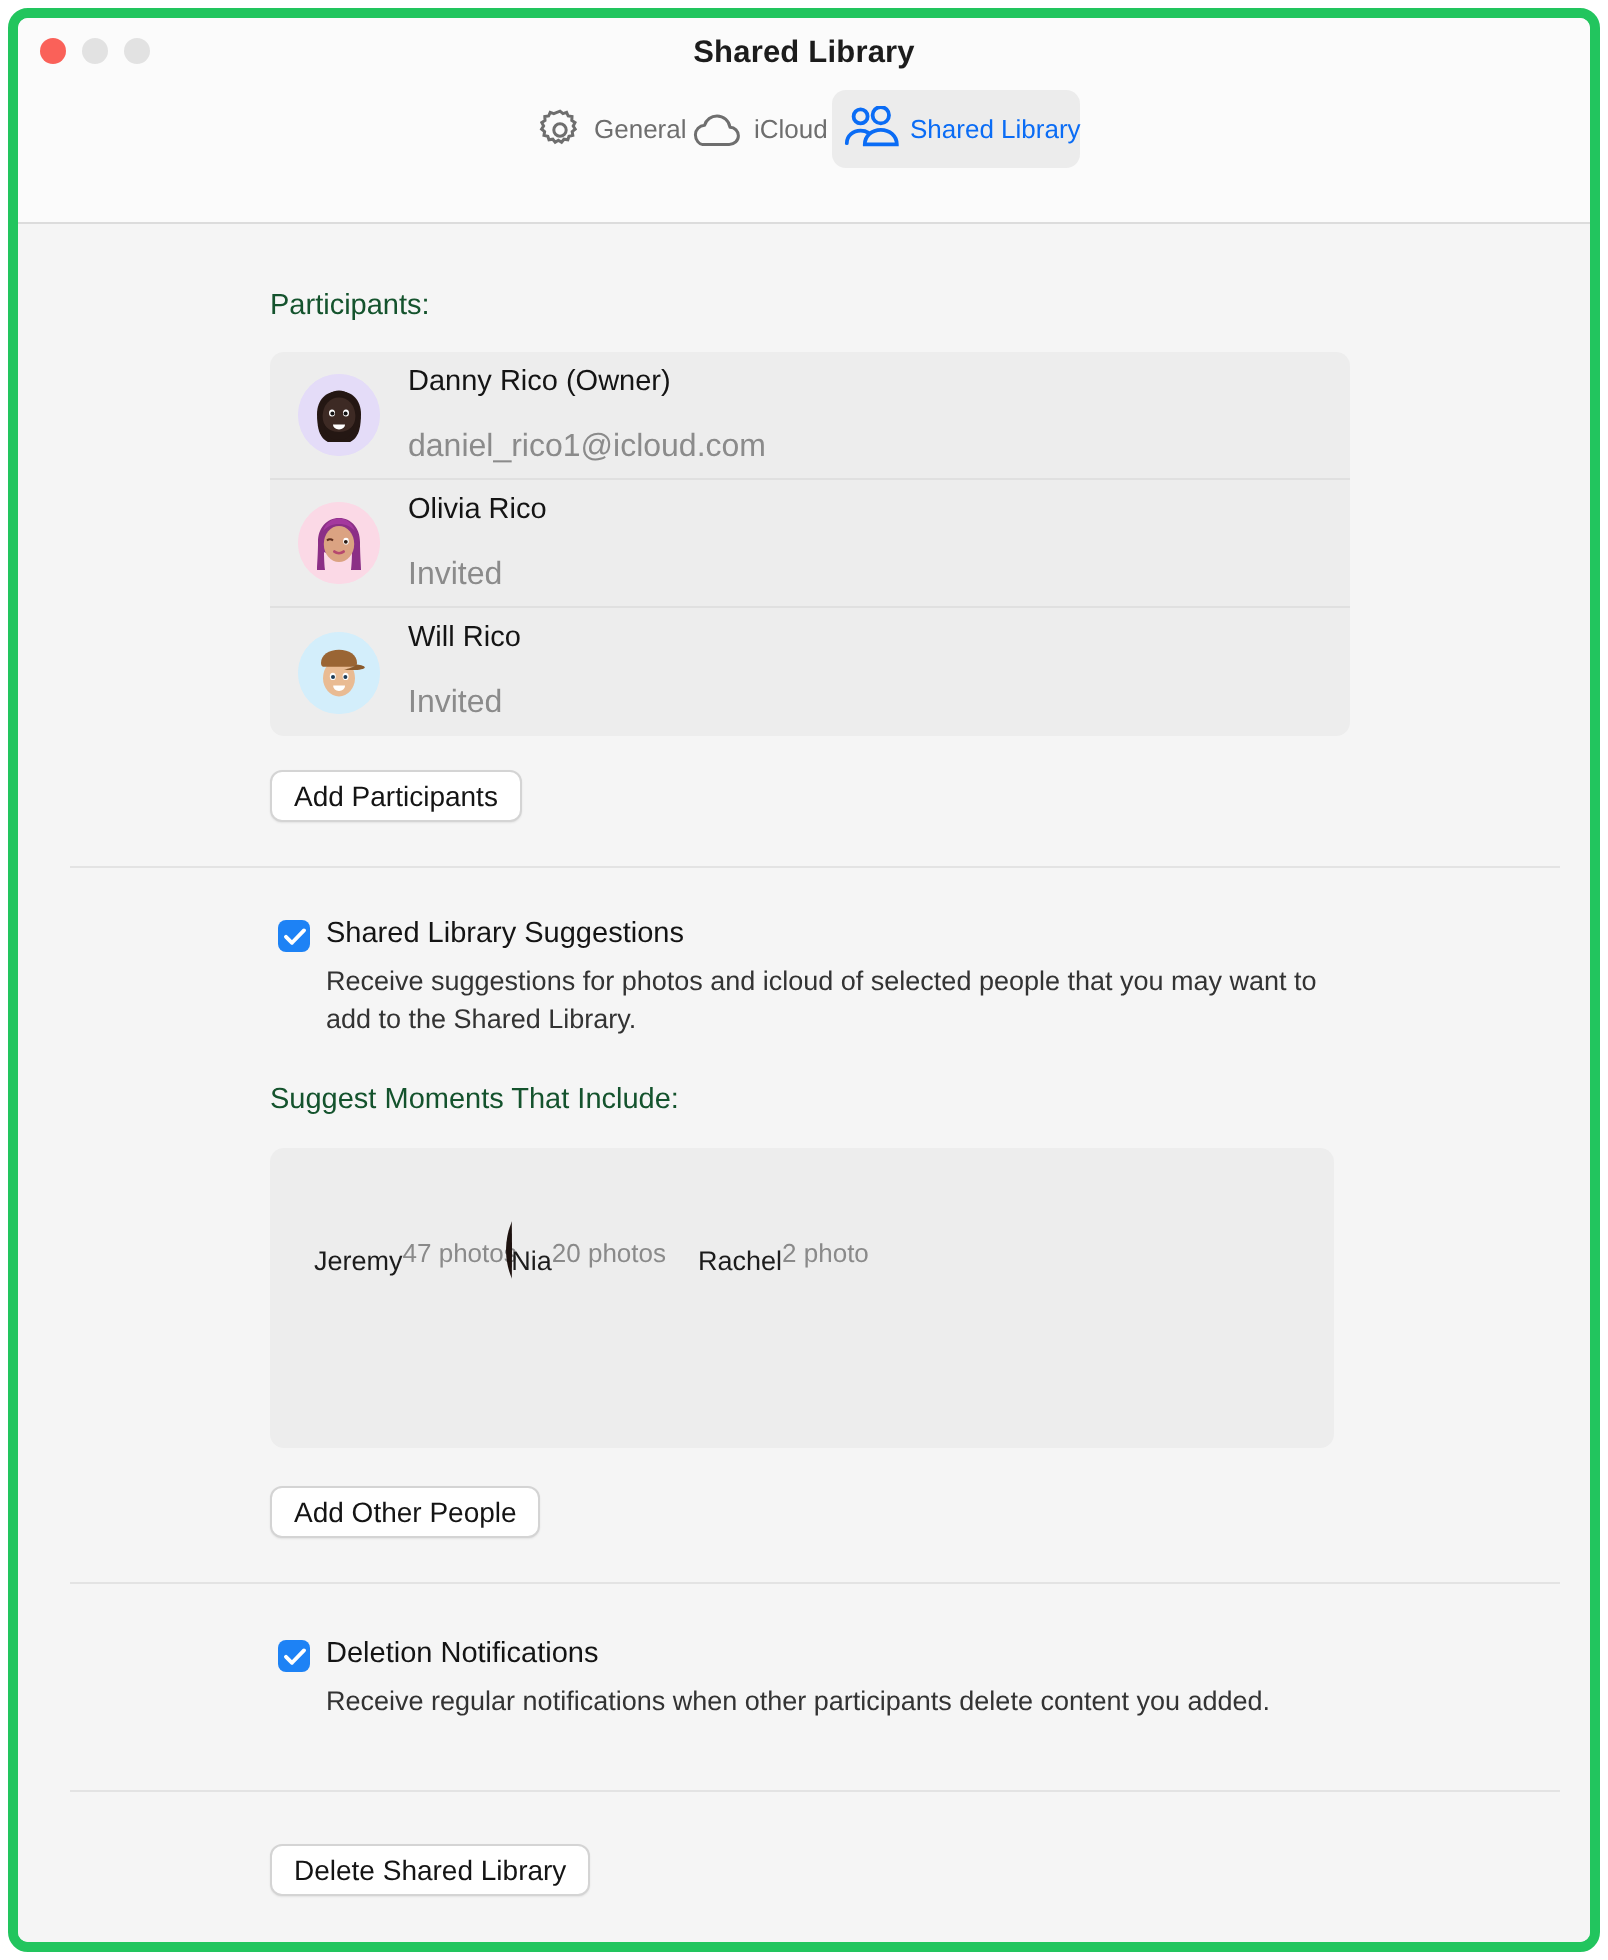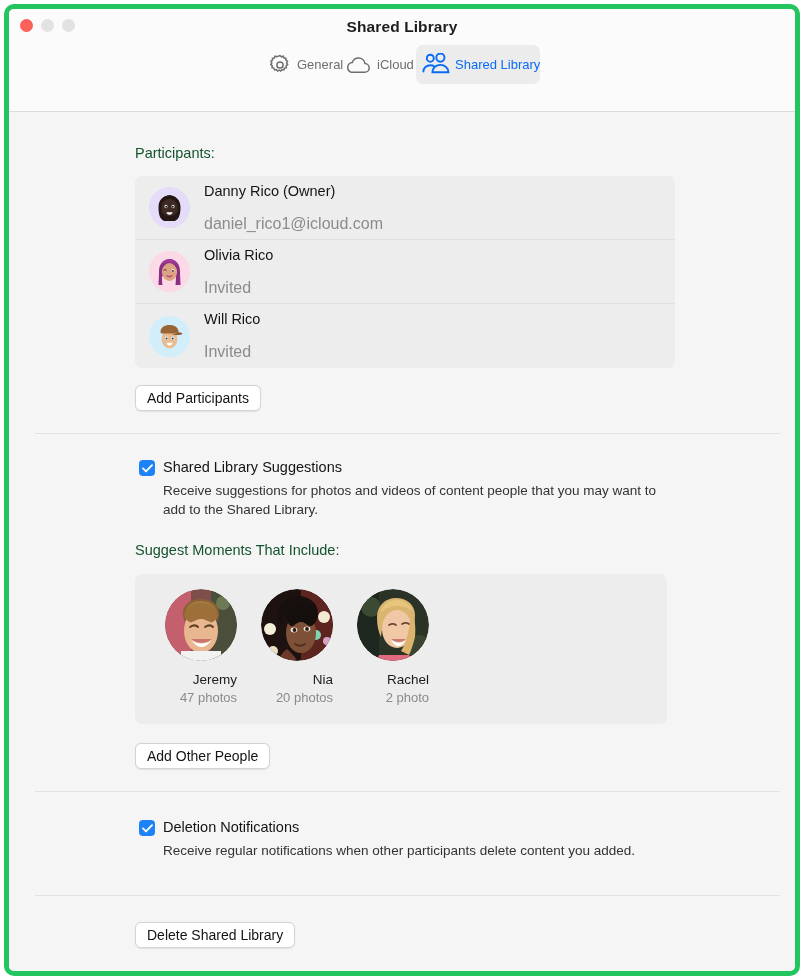--- a/index.html
+++ b/index.html
@@ -131,21 +131,21 @@
   }
 
   
   .people-box {
     position: absolute;
     left: 126px; top: 462px; width: 532px; height: 150px;
     background: #ededed;
     border-radius: 7px;
   }
   .people-row { display: flex; padding: 15px 0 0 22px; gap: 16px; }
-  .person { width: 80px; display: flex; flex-direction: column; align-items: flex-end; }
+  .person { width: 80px; display: flex; align-items: center; }
   .pphoto {
     width: 72px; height: 72px; border-radius: 50%;
     overflow: hidden; position: relative;
   }
   .pp-name { margin-top: 11px; font-size: 13.5px; color: #1c1c1c; }
   .pp-count { margin-top: 3px; font-size: 13px; color: #8a8a8a; white-space: nowrap; }
 </style>
 </head>
 <body>
 
@@ -267,21 +267,21 @@
 
     <div class="divider" style="top:321px;"></div>
 
     <div class="checkrow" style="left:130px; top:347px; width:520px;">
       <div class="cbox">
         <svg width="11" height="9" viewBox="0 0 11 9">
             <path d="M1 4.4L4 7.4L10 1.2" stroke="#ffffff" stroke-width="1.9" fill="none" stroke-linecap="round" stroke-linejoin="round"></path>
           </svg>
       </div>
       <div class="clabel">Shared Library Suggestions</div>
-      <div class="cdesc">Receive suggestions for photos and videos of content people that you may want to add to the Shared Library.</div>
+      <div class="cdesc">Receive suggestions for photos and icloud of selected people that you may want to add to the Shared Library.</div>
     </div>
 
     <div class="section-label" style="left:126px; top:430px;">Suggest Moments That Include:</div>
 
     <div class="people-box">
       <div class="people-row">
 
         <div class="person">
           <div class="pphoto">
             <svg width="72" height="72" viewBox="0 0 72 72">

